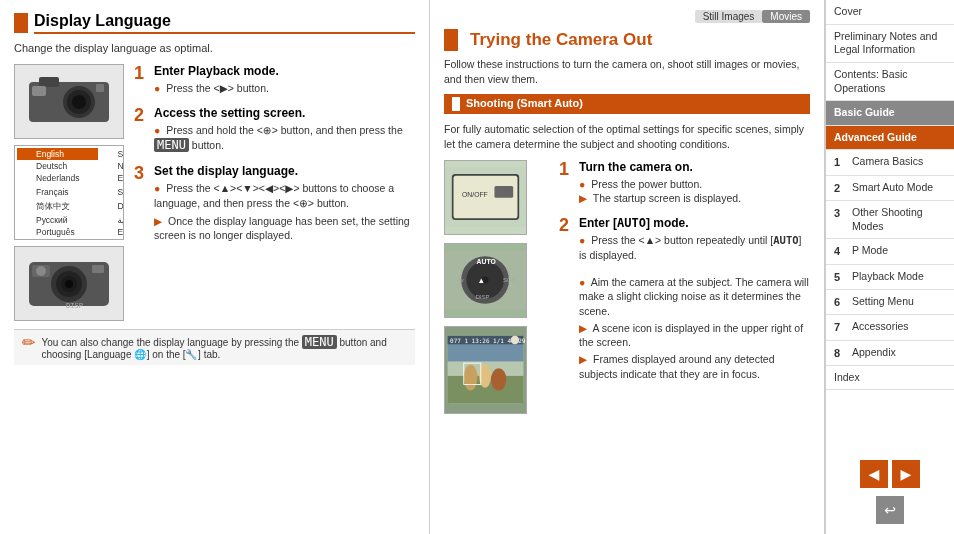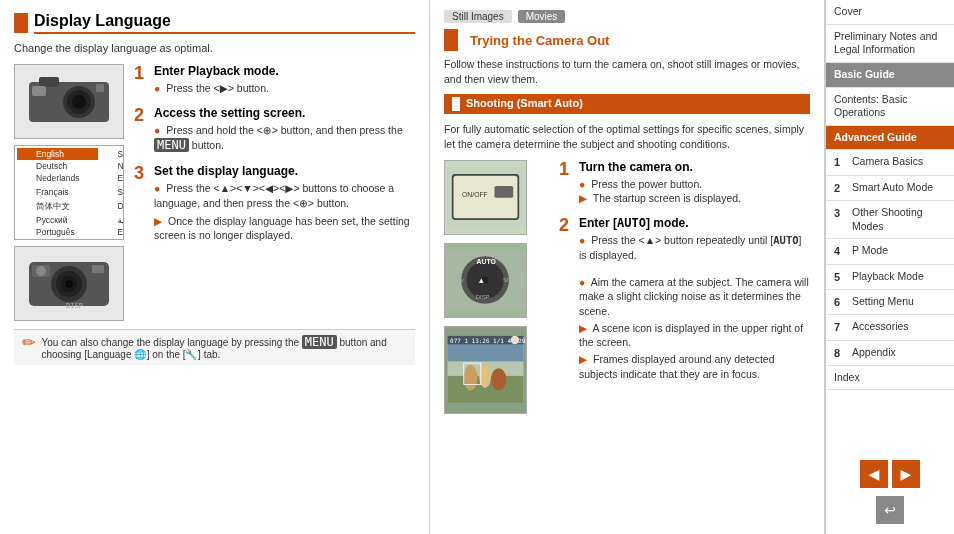--- a/index.html
+++ b/index.html
@@ -173,22 +173,21 @@
     
     .middle-panel {
       width: 395px;
       padding: 10px 14px;
       border-right: 1px solid #ccc;
       overflow: hidden;
     }
 
     .top-labels {
       display: flex;
-      justify-content: flex-start;
-      gap: 6px;
+      justify-content: flex-end;
       margin-bottom: 6px;
     }
 
     .label-pill {
       background: #ddd;
       padding: 1px 8px;
       font-size: 10px;
       border-radius: 2px;
       color: #333;
     }
@@ -475,21 +474,21 @@
 
 <div class="middle-panel">
 
   <div class="top-labels">
     <span class="label-pill">Still Images</span>
     <span class="label-pill active">Movies</span>
   </div>
 
   <div class="section-title-bar2">
     <div class="orange-bar" style="height:22px;"></div>
-    <span class="section-heading2" style="margin-left:6px; font-size:13px;">Trying the Camera Out</span>
+    <span class="section-heading2" style="margin-left:6px; font-size:17px;">Trying the Camera Out</span>
   </div>
 
   <div class="desc-text">Follow these instructions to turn the camera on, shoot still images or movies, and then view them.</div>
 
   <div class="subsection-bar">
     <div class="white-bar"></div>
     <span>Shooting (Smart Auto)</span>
   </div>
 
   <div class="desc-text">For fully automatic selection of the optimal settings for specific scenes, simply let the camera determine the subject and shooting conditions.</div>
@@ -587,25 +586,25 @@
   </div>
 </div>
 
 <div class="right-sidebar">
   <div class="sidebar-item">
     <span>Cover</span>
   </div>
   <div class="sidebar-item">
     <span>Preliminary Notes and Legal Information</span>
   </div>
+  <div class="sidebar-item">
+    <span>Contents: Basic Operations</span>
+  </div>
   <div class="sidebar-item header-item">
     <span>Basic Guide</span>
-  </div>
-  <div class="sidebar-item">
-    <span>Contents: Basic Operations</span>
   </div>
   <div class="sidebar-item active">
     <span>Advanced Guide</span>
   </div>
   <div class="sidebar-item">
     <div class="sidebar-numbered">
       <span class="sidebar-num">1</span>
       <span>Camera Basics</span>
     </div>
   </div>

